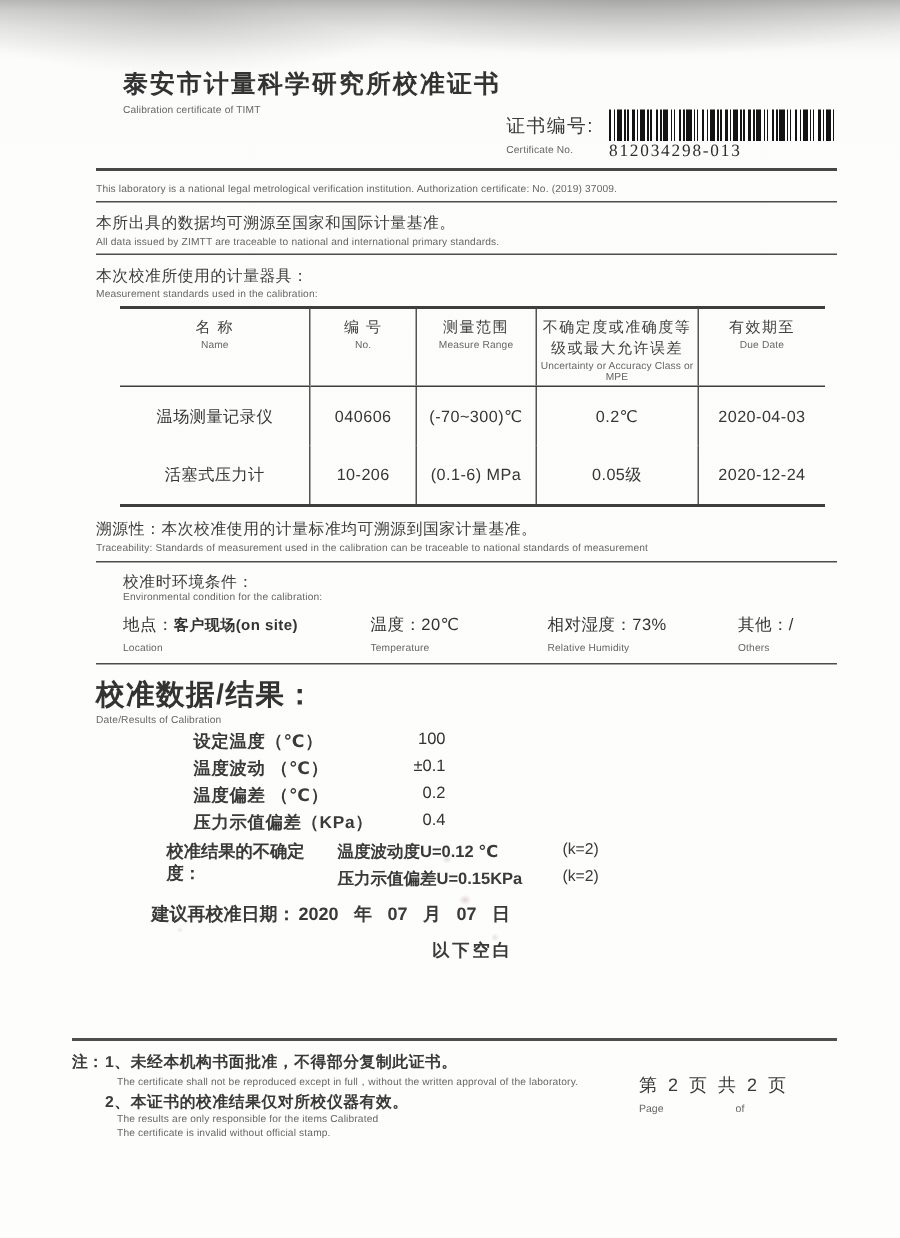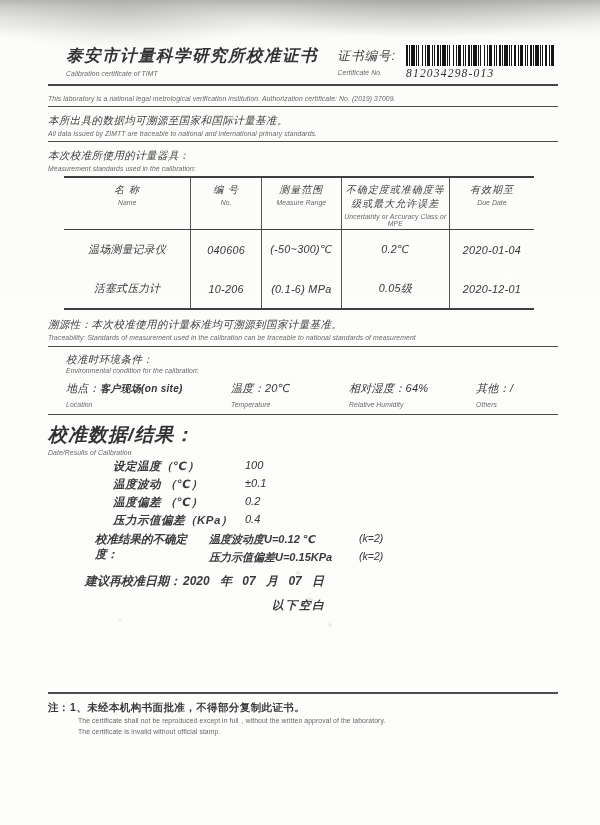--- a/index.html
+++ b/index.html
@@ -10,31 +10,31 @@
     color:#3c3c3c;
     -webkit-font-smoothing:antialiased;
   }
   .page{
     position:relative;width:600px;height:825px;overflow:hidden;
     background:
       radial-gradient(220px 60px at 20% 1%, rgba(150,150,148,.35), rgba(0,0,0,0) 70%),
       radial-gradient(300px 50px at 70% 0%, rgba(140,140,138,.40), rgba(0,0,0,0) 75%),
       linear-gradient(180deg,#b9b9b7 0px,#d2d2d0 7px,#e8e8e6 18px,#f9f9f7 34px,#fcfcfb 40px,#fdfdfc 100%);
   }
-  .content{position:absolute;left:48px;right:42px;top:0;font-style:italic;}
+  .content{position:absolute;left:64px;right:42px;top:0;}
   .en{font-size:6.8px;color:#666;letter-spacing:.1px;}
   .cn-line{font-size:10.5px;letter-spacing:.4px;}
   .indent{padding-left:18px;}
 
   
   .hdr{margin-top:45px;display:flex;align-items:flex-start;}
   .hdr-title{padding-left:18px;flex:1;}
   .hdr-title .cn{font-size:16.5px;font-weight:bold;letter-spacing:1.5px;color:#333;}
   .hdr-title .en{margin-top:3px;}
-  .certno{display:flex;align-items:flex-start;gap:10px;}
+  .certno{display:flex;align-items:flex-start;gap:10px;margin-top:28px;}
   .certno-labels{text-align:left;padding-top:3px;}
   .certno-labels .cn{font-size:12.5px;letter-spacing:1px;color:#3a3a3a;}
   .certno-labels .en{margin-top:4px;}
   .barcode-wrap{width:152px;}
   .barcode{
     width:150px;height:21px;
     background:repeating-linear-gradient(90deg,
       #141414 0 1.5px,#fff 1.5px 3px,
       #141414 3px 4px,#fff 4px 5px,
       #141414 5px 8.5px,#fff 8.5px 10px,
@@ -70,21 +70,21 @@
   .env-item .val-line b{font-weight:bold;font-size:10px;}
   .env-item .en{margin-top:5px;}
   .env-loc{width:165px;} .env-temp{width:118px;} .env-rh{width:127px;} .env-other{flex:1;}
 
   
   .results{padding-top:7px;}
   .res-head .cn{font-size:19px;font-weight:bold;letter-spacing:1px;color:#333;}
   .res-head .en{margin-top:1px;}
   .res-row{display:flex;margin-left:65px;margin-top:3px;}
   .res-label{width:132px;font-size:11.5px;font-weight:bold;color:#3a3a3a;letter-spacing:.5px;}
-  .res-value{width:36px;font-size:11px;color:#333;}
+  .res-value{width:36px;text-align:right;font-size:11px;color:#333;}
   .unc{display:flex;margin-left:47px;margin-top:4px;}
   .unc-label{width:114px;font-size:11.5px;font-weight:bold;color:#3a3a3a;flex-shrink:0;}
   .unc-line{display:flex;margin-bottom:3px;}
   .unc-text{width:150px;font-size:11px;font-weight:bold;color:#3a3a3a;}
   .unc-k{font-size:10.5px;color:#3a3a3a;}
   .recal{margin-left:37px;margin-top:5px;font-size:12px;font-weight:bold;color:#3a3a3a;}
   .recal .date{word-spacing:7px;margin-left:2px;}
   .blank-note{margin-left:224px;margin-top:8px;font-size:11.5px;font-weight:bold;letter-spacing:2px;color:#3a3a3a;}
 
   
@@ -166,30 +166,30 @@
           <th class="c-due">
             <span class="cn">有效期至</span>
             <span class="en">Due Date</span>
           </th>
         </tr>
       </thead>
       <tbody>
         <tr>
           <td>温场测量记录仪</td>
           <td>040606</td>
-          <td>(-50~300)℃</td>
+          <td>(-70~300)℃</td>
           <td>0.2℃</td>
-          <td>2020-01-04</td>
+          <td>2020-04-03</td>
         </tr>
         <tr>
           <td>活塞式压力计</td>
           <td>10-206</td>
           <td>(0.1-6) MPa</td>
           <td>0.05级</td>
-          <td>2020-12-01</td>
+          <td>2020-12-24</td>
         </tr>
       </tbody>
     </table>
 
     <div class="trace indent">
       <div class="cn-line">溯源性：本次校准使用的计量标准均可溯源到国家计量基准。</div>
       <div class="en">Traceability:  Standards of measurement used in the calibration can be traceable to national standards of measurement</div>
     </div>
 
     <div class="env">
@@ -200,21 +200,21 @@
       <div class="env-items">
         <div class="env-item env-loc">
           <div class="val-line"><span>地点：</span><b>客户现场(on site)</b></div>
           <div class="en">Location</div>
         </div>
         <div class="env-item env-temp">
           <div class="val-line"><span>温度：</span><span>20℃</span></div>
           <div class="en">Temperature</div>
         </div>
         <div class="env-item env-rh">
-          <div class="val-line"><span>相对湿度：</span><span>64%</span></div>
+          <div class="val-line"><span>相对湿度：</span><span>73%</span></div>
           <div class="en">Relative Humidity</div>
         </div>
         <div class="env-item env-other">
           <div class="val-line"><span>其他：</span><span>/</span></div>
           <div class="en">Others</div>
         </div>
       </div>
     </div>
 
     <div class="results">
@@ -265,18 +265,29 @@
 
   <div class="footer">
     <div class="notes">
       <div class="note-label">注：</div>
       <div>
         <div class="note-item">
           <div class="cn-line">1、未经本机构书面批准，不得部分复制此证书。</div>
           <div class="en">The certificate shall not be reproduced except in full，without the written approval of the laboratory.</div>
         </div>
         <div class="note-item">
+          <div class="cn-line">2、本证书的校准结果仅对所校仪器有效。</div>
+          <div class="en">The results are only responsible for the items Calibrated</div>
+        </div>
+        <div class="note-item">
           <div class="en">The certificate is invalid without official stamp.</div>
         </div>
+      </div>
+    </div>
+    <div class="pageno">
+      <div class="cn">第 2 页 共 2 页</div>
+      <div class="en-row">
+        <span>Page</span>
+        <span class="of">of</span>
       </div>
     </div>
   </div>
 </div>
 
 </body></html>

